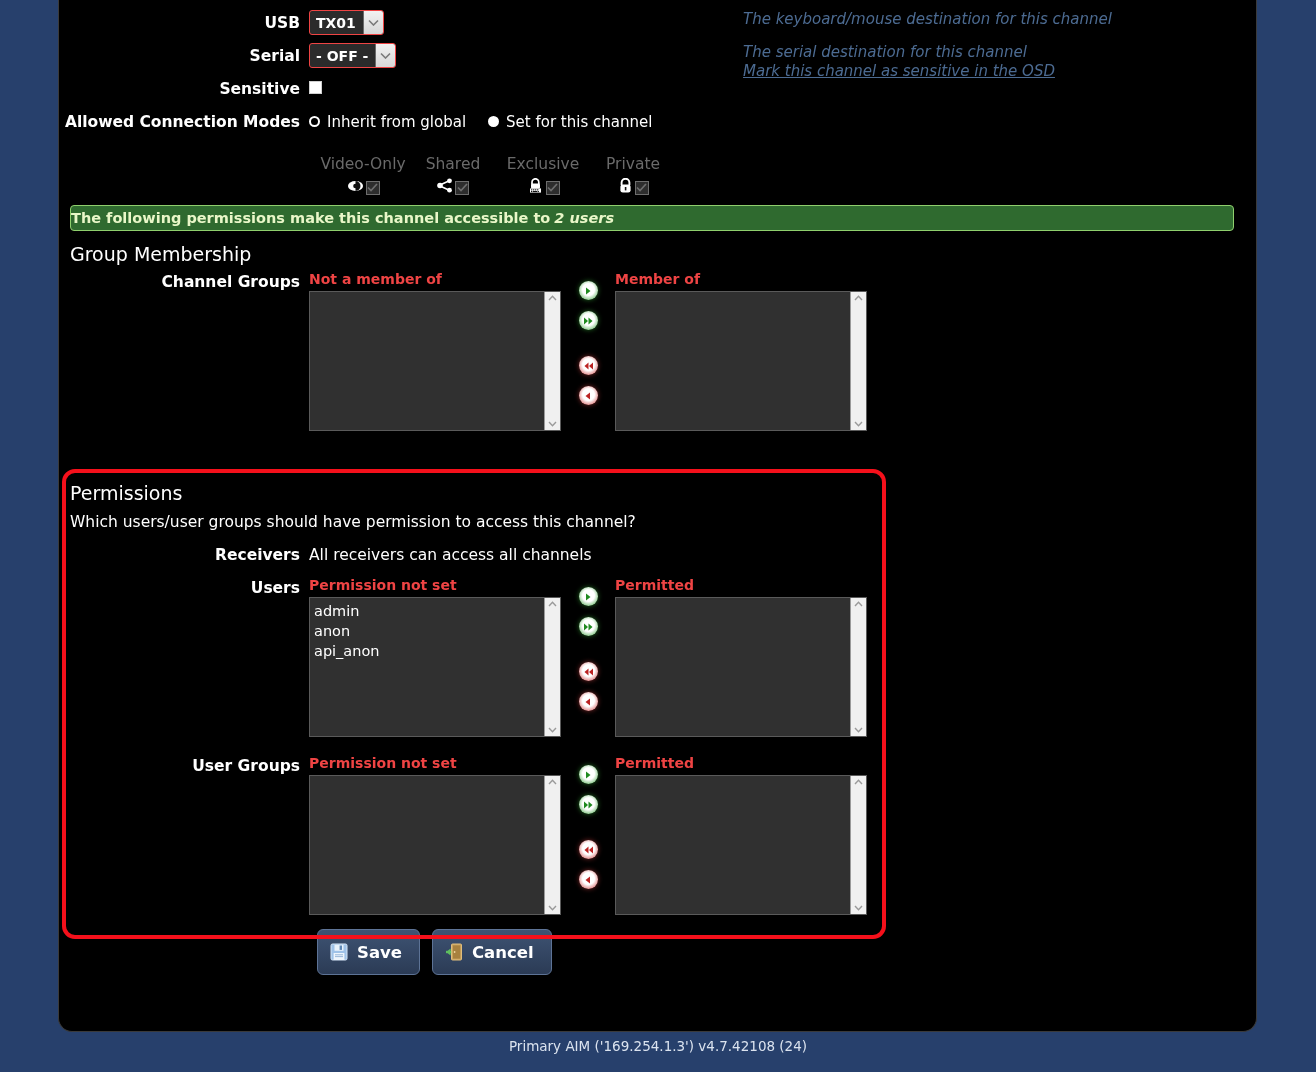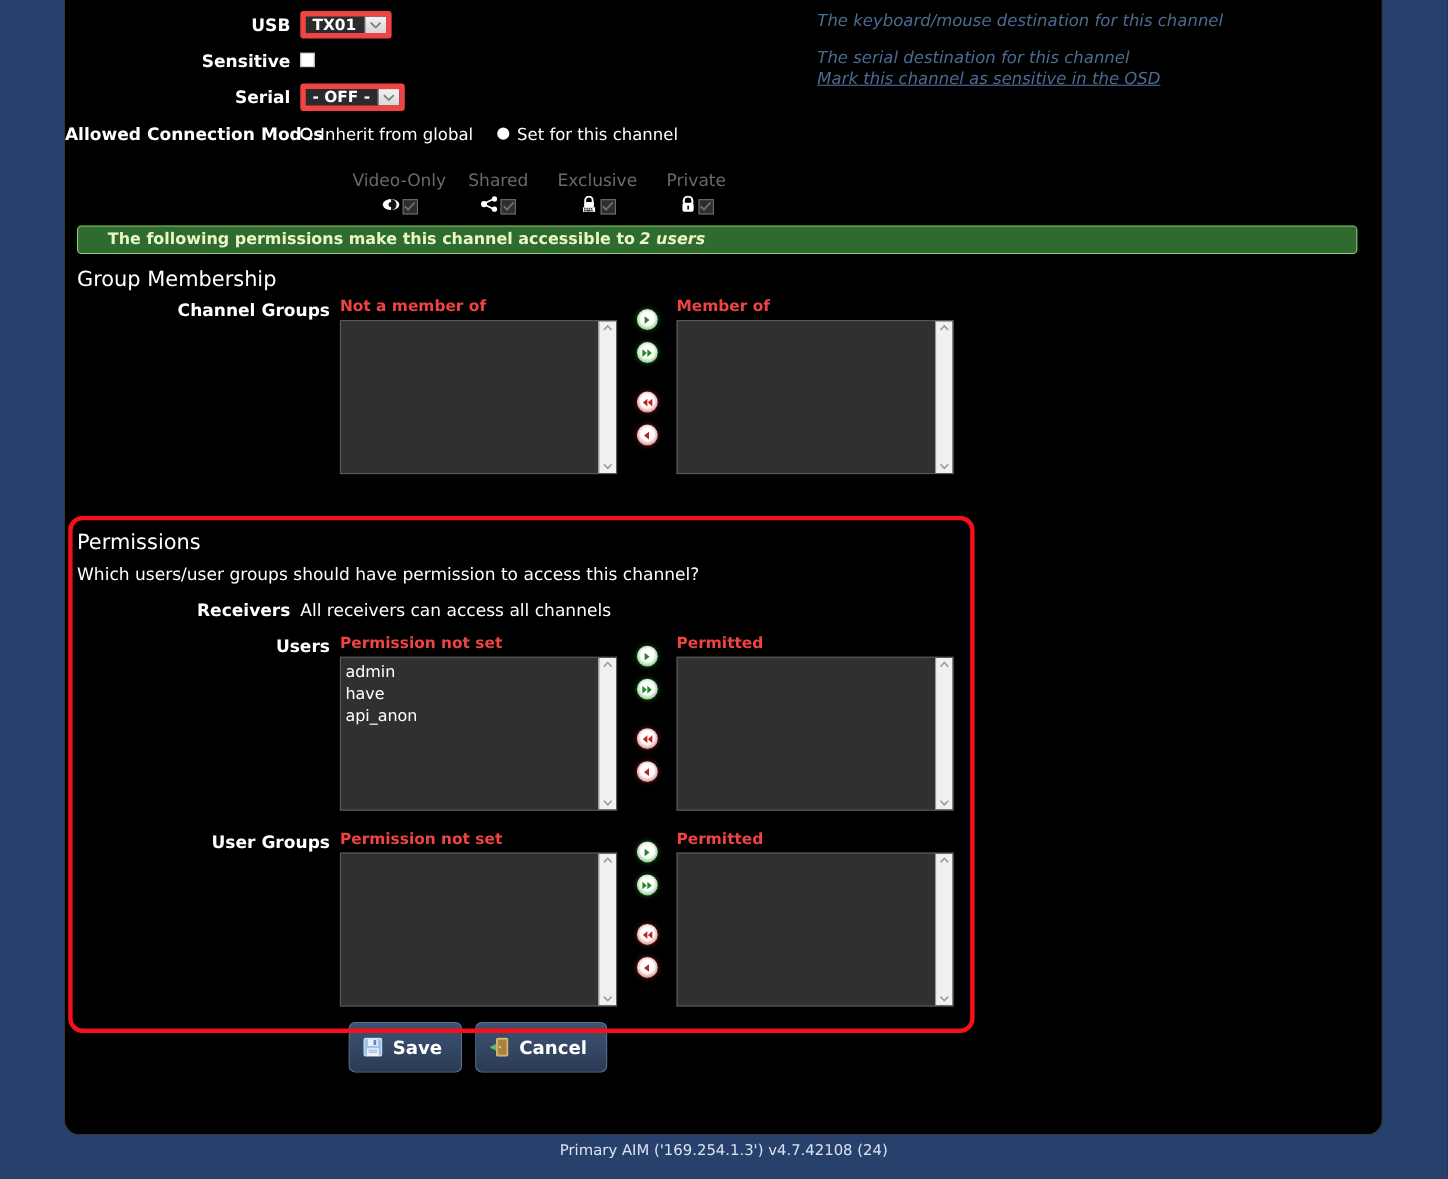--- a/index.html
+++ b/index.html
@@ -28,38 +28,38 @@
     overflow: hidden;
   }
 
   
   .row {
     display: flex;
     align-items: center;
     height: 33px;
   }
   .lbl {
-    width: 214px;
+    width: 250px;
     text-align: right;
     padding-right: 9px;
     color: #ffffff;
     font-size: 15.5px;
     font-weight: bold;
     white-space: nowrap;
     flex: 0 0 auto;
   }
   .fld { flex: 0 0 auto; }
 
   
   .sel {
     display: inline-flex;
     align-items: stretch;
     height: 25px;
     background: #2b2b2b;
-    border: 5px solid #ef4444;
+    border: 1px solid #ef4444;
     border-radius: 3px;
     overflow: hidden;
     min-width: 74px;
     cursor: pointer;
   }
   .sel .val {
     display: flex; align-items: center;
     padding: 0 7px 0 6px;
     color: #fff;
     font-size: 14px;
@@ -141,21 +141,21 @@
   
   .banner {
     margin: 8px 0 0 11px;
     width: 1164px;
     height: 26px;
     background: #2f6a2f;
     border: 1px solid #8fcf6d;
     border-radius: 4px;
     display: flex;
     align-items: center;
-    padding-left: 27px;
+    padding-left: 0;
     color: #e9f7c8;
     font-size: 14.5px;
     font-weight: bold;
   }
   .banner em { font-style: italic; font-weight: bold; margin-left: 4px; }
 
   
   .sect-h {
     margin: 12px 0 6px 11px;
     color: #ffffff;
@@ -309,37 +309,37 @@
             <span class="arw">
               <svg width="11" height="7" viewBox="0 0 11 7">
                   <path d="M1 1.5L5.5 6 10 1.5" stroke="#7b7b7b" stroke-width="1.6" fill="none"></path>
                 </svg>
             </span>
           </div>
         </div>
       </div>
 
       <div class="row">
-        <div class="lbl">Sensitive</div>
-        <div class="fld">
-          <span class="cbx"></span>
-        </div>
-      </div>
-
-      <div class="row">
         <div class="lbl">Serial</div>
         <div class="fld">
           <div class="sel">
             <span class="val">- OFF -</span>
             <span class="arw">
               <svg width="11" height="7" viewBox="0 0 11 7">
                   <path d="M1 1.5L5.5 6 10 1.5" stroke="#7b7b7b" stroke-width="1.6" fill="none"></path>
                 </svg>
             </span>
           </div>
+        </div>
+      </div>
+
+      <div class="row">
+        <div class="lbl">Sensitive</div>
+        <div class="fld">
+          <span class="cbx"></span>
         </div>
       </div>
 
       <div class="row">
         <div class="lbl">Allowed Connection Modes</div>
         <div class="fld" style="display:flex;align-items:center;">
           <span class="radio-wrap">
             <span class="radio"></span>
             <span class="radio-lbl">Inherit from global</span>
           </span>
@@ -521,21 +521,21 @@
         </div>
 
         <div class="dual" style="margin-top:8px;">
           <div class="dlbl">Users</div>
 
           <div class="lbcol">
             <div class="lbcap">Permission not set</div>
             <div class="lbox" style="height:140px;">
               <div class="items">
                   <div>admin</div>
-                  <div>have</div>
+                  <div>anon</div>
                   <div>api_anon</div>
                 </div>
               <div class="sbar">
                 <svg width="9" height="6" viewBox="0 0 9 6">
                     <path d="M1 5L4.5 1.3 8 5" stroke="#9a9a9a" stroke-width="1.4" fill="none"></path>
                   </svg>
                 <svg width="9" height="6" viewBox="0 0 9 6">
                     <path d="M1 1L4.5 4.7 8 1" stroke="#9a9a9a" stroke-width="1.4" fill="none"></path>
                   </svg>
               </div>

